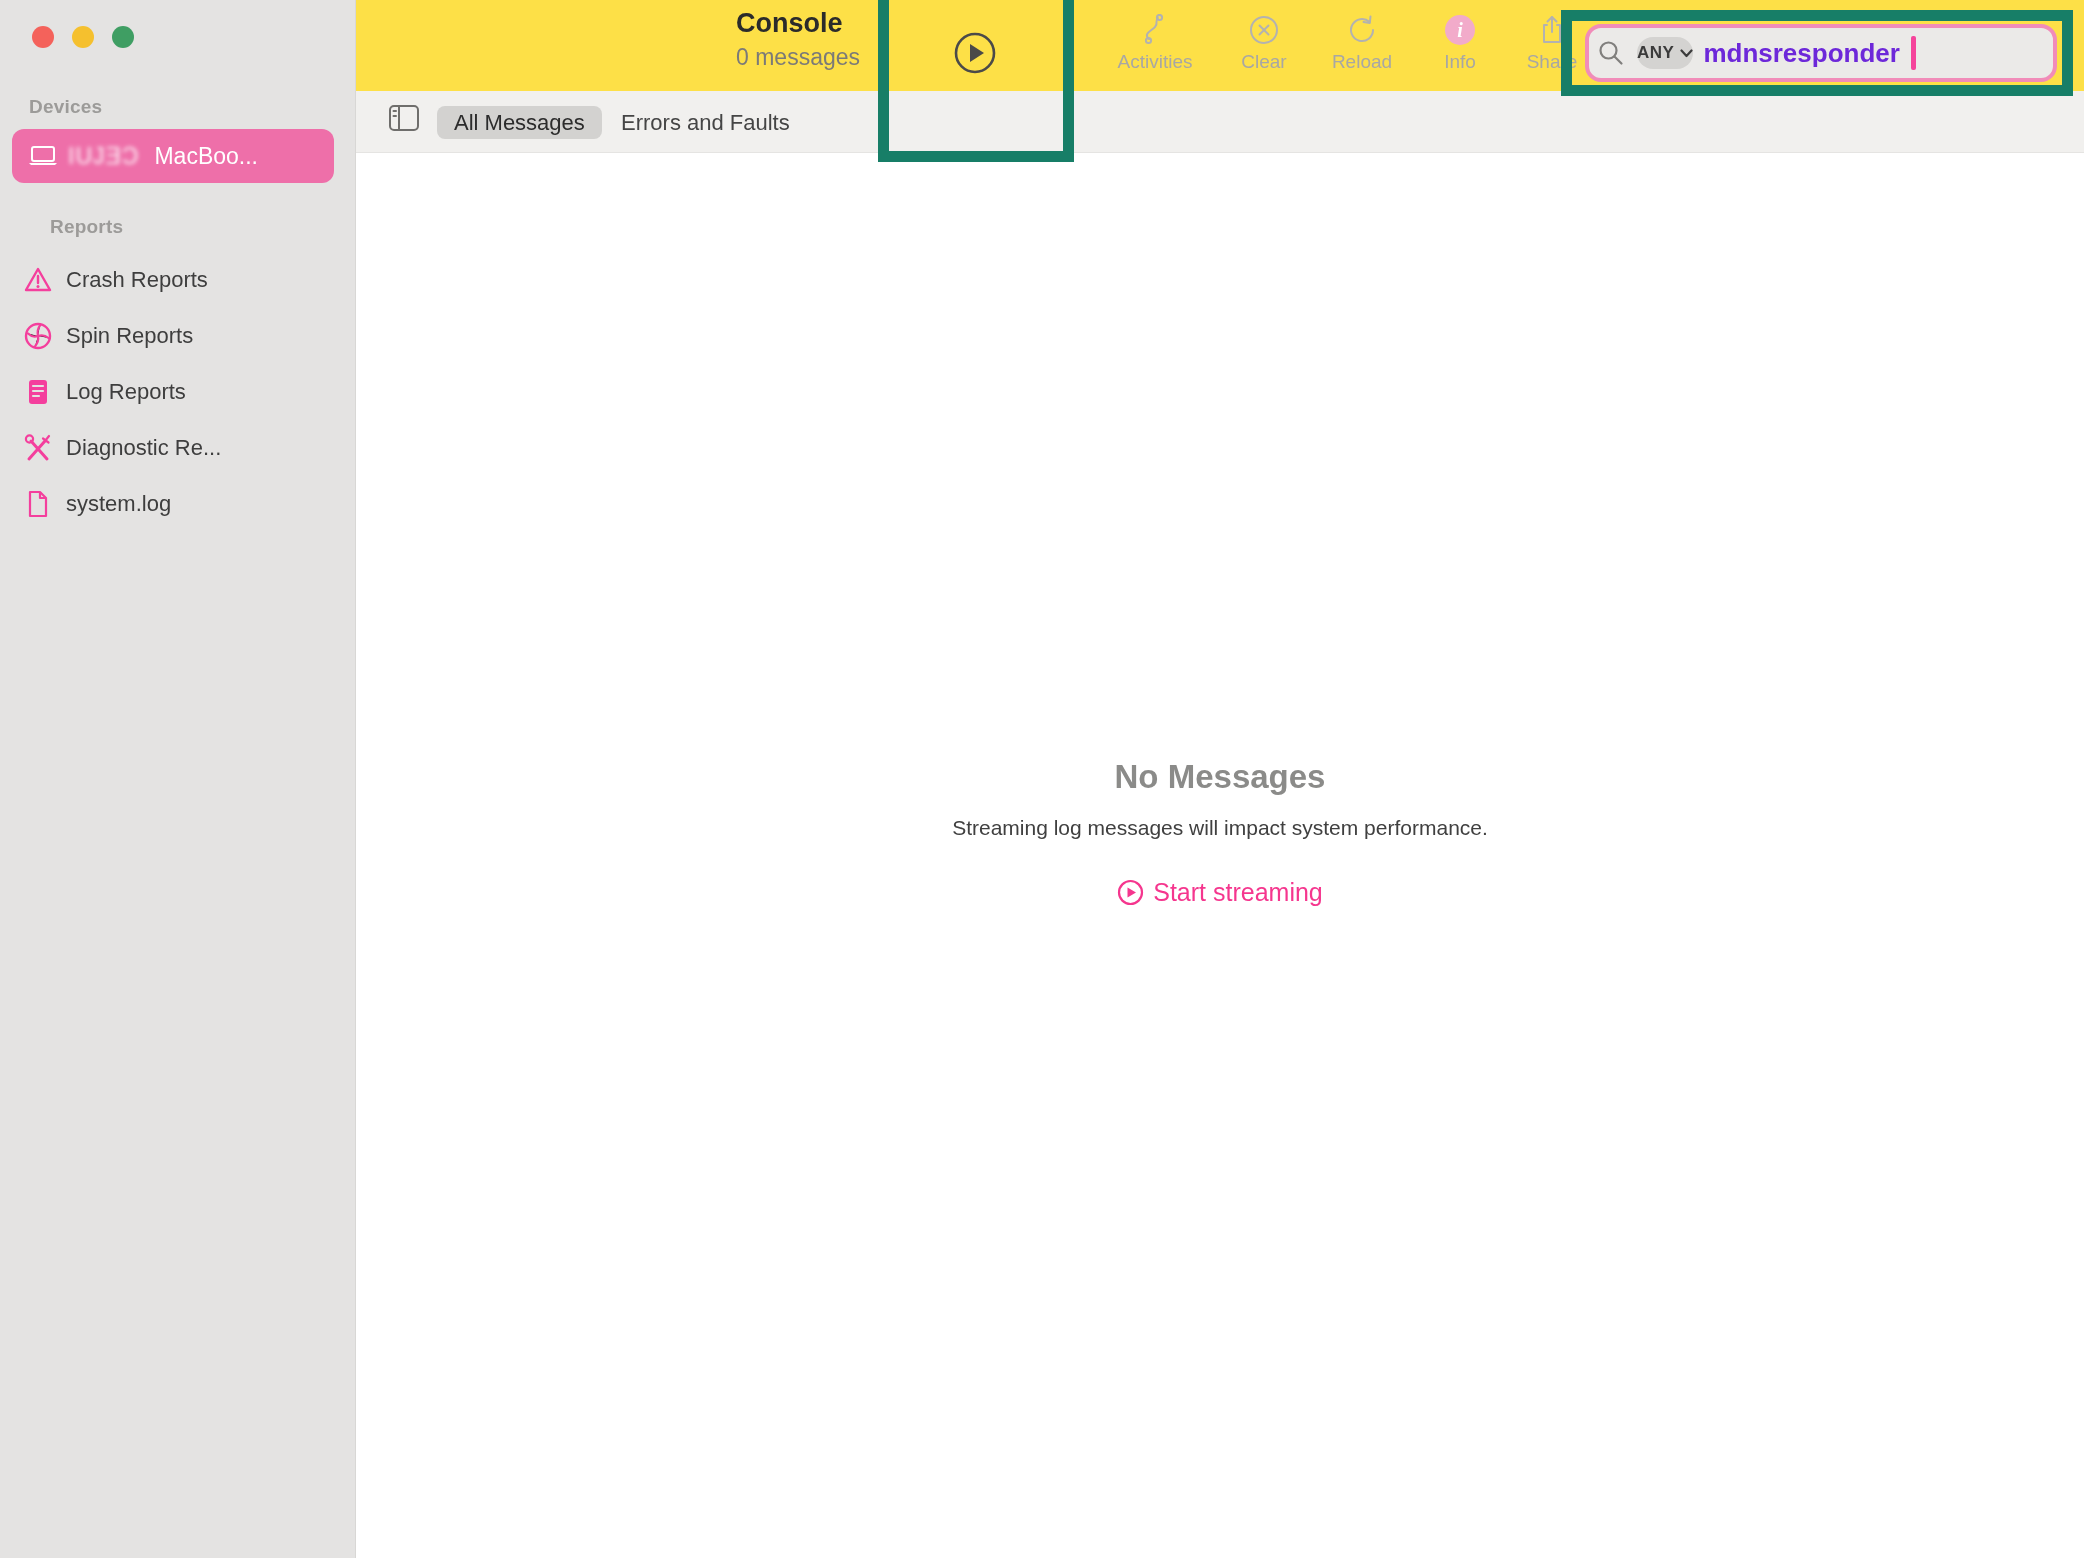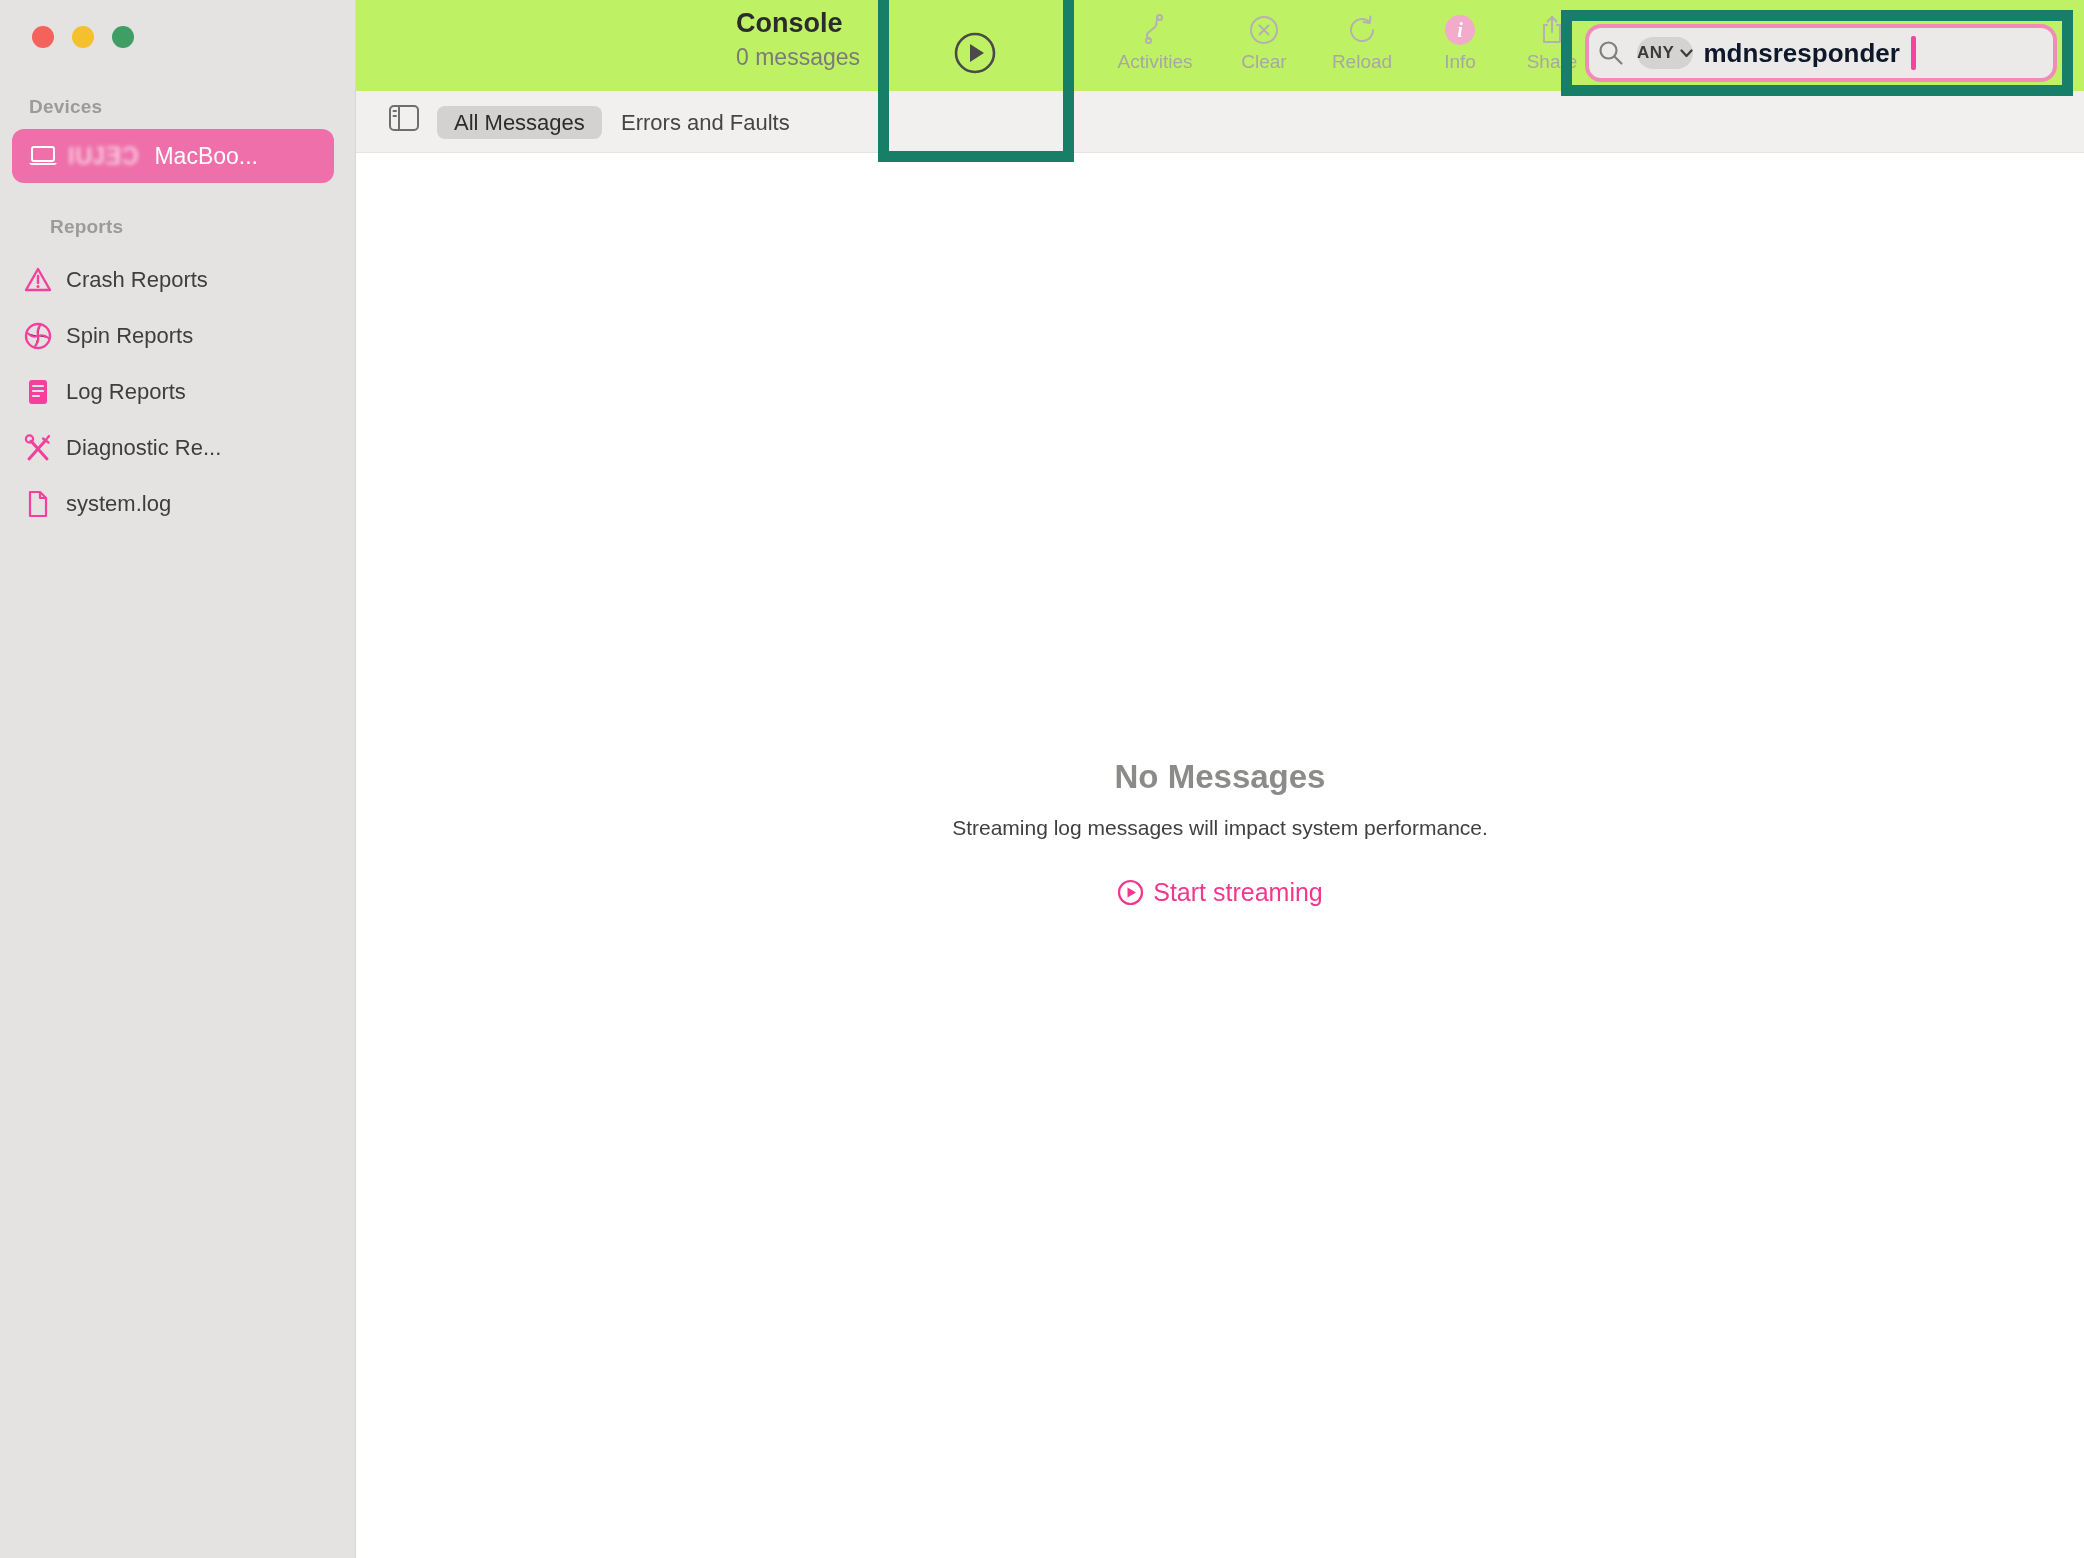--- a/index.html
+++ b/index.html
@@ -46,21 +46,21 @@
   }
   .side-item .s-icon {
     width: 32px; height: 32px; margin-left: 22px; flex: 0 0 auto;
     color: #f43f9d; display: flex; align-items: center; justify-content: center;
   }
   .side-item .s-label { margin-left: 12px; font-size: 22px; color: #3e3e3e; }
 
   
   .toolbar {
     position: absolute; left: 356px; top: 0; width: 1728px; height: 108px;
-    background: #bef264; border-bottom: 1px solid #e1e0de;
+    background: #fde047; border-bottom: 1px solid #e1e0de;
   }
   .title-block { position: absolute; left: 380px; top: 8px; }
   .win-title { font-size: 27px; font-weight: 700; color: #2b2b2b; }
   .win-subtitle { margin-top: 5px; font-size: 23px; color: #7b7a78; }
 
   .start-group { position: absolute; left: 905px; top: 0; width: 140px; text-align: center; }
   .start-icon { position: absolute; left: 47px; top: 30px; color: #4b4a49; }
   .start-label { position: absolute; left: 0; top: 110px; width: 140px; font-size: 30px; color: #4b4a49; }
 
   .tb-item {
@@ -87,21 +87,21 @@
   }
   .search-field .mag { margin-left: 8px; color: #807f7d; flex: 0 0 auto; }
   .scope-pill {
     margin-left: 12px; height: 32px; padding: 0 0; border-radius: 16px;
     background: #d4d3d1; display: flex; align-items: center; gap: 6px; flex: 0 0 auto;
   }
   .scope-pill .scope-text { font-size: 17px; font-weight: 700; color: #3b3b3b; letter-spacing: .5px; }
   .scope-pill .chev { color: #3b3b3b; }
   .search-input {
     margin-left: 10px; width: 208px; border: none; outline: none; background: transparent;
-    font-family: "Liberation Sans", sans-serif; font-size: 26px; font-weight: 600; color: #0f172a;
+    font-family: "Liberation Sans", sans-serif; font-size: 26px; font-weight: 600; color: #6d28d9;
   }
   .text-cursor { width: 5px; height: 34px; border-radius: 2px; background: #f5449b; flex: 0 0 auto; }
 
   
   .tabbar {
     position: absolute; left: 356px; top: 91px; width: 1728px; height: 62px;
     background: #f1f0ee; border-bottom: 1px solid #e5e4e2; text-align: right;
   }
   .toggle-icon { position: absolute; left: 32px; top: 12px; color: #6f6e6c; }
   .tab-pill {

